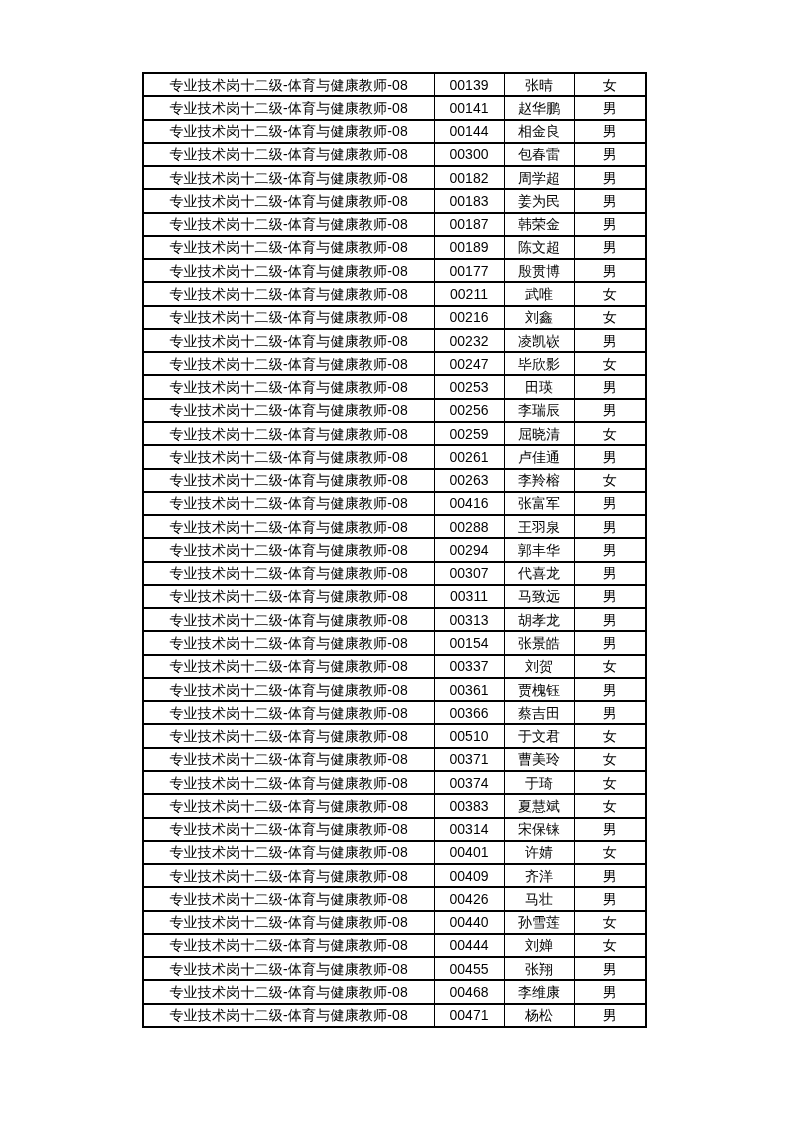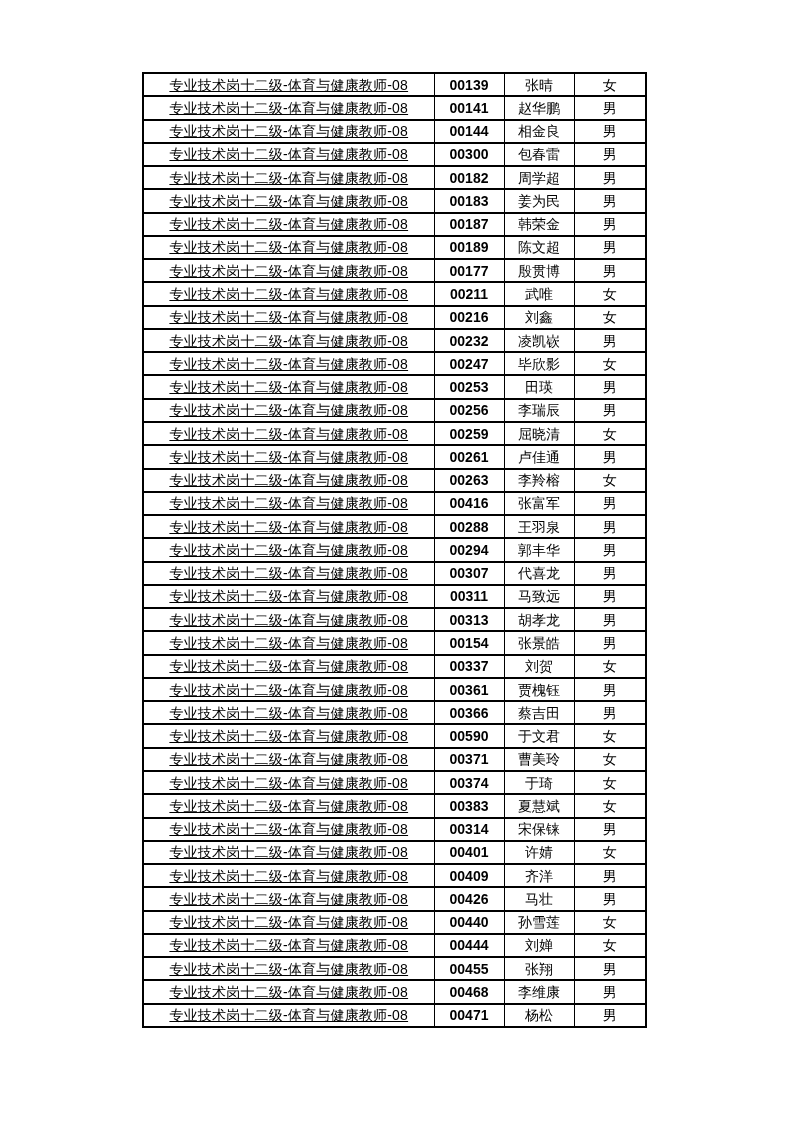--- a/index.html
+++ b/index.html
@@ -40,22 +40,22 @@
     border-bottom: 2px solid #000000;
     text-align: center;
     vertical-align: middle;
     font-size: 14px;
     line-height: 1;
     padding: 0;
     white-space: nowrap;
     overflow: hidden;
     color: #000000;
   }
-  td.position-cell { letter-spacing: 0.2px; text-decoration: underline; }
-  td.code-cell { font-size: 13.5px; font-weight: bold; }
+  td.position-cell { letter-spacing: 0.2px; }
+  td.code-cell { font-size: 13.5px; }
 </style>
 </head>
 <body>
 
 <div class="page">
   <table class="roster-table">
     <colgroup>
       <col style="width:291px">
       <col style="width:70px">
       <col style="width:70px">
@@ -225,21 +225,21 @@
           <td class="gender-cell">男</td>
         </tr>
         <tr>
           <td class="position-cell">专业技术岗十二级-体育与健康教师-08</td>
           <td class="code-cell">00366</td>
           <td class="name-cell">蔡吉田</td>
           <td class="gender-cell">男</td>
         </tr>
         <tr>
           <td class="position-cell">专业技术岗十二级-体育与健康教师-08</td>
-          <td class="code-cell">00590</td>
+          <td class="code-cell">00510</td>
           <td class="name-cell">于文君</td>
           <td class="gender-cell">女</td>
         </tr>
         <tr>
           <td class="position-cell">专业技术岗十二级-体育与健康教师-08</td>
           <td class="code-cell">00371</td>
           <td class="name-cell">曹美玲</td>
           <td class="gender-cell">女</td>
         </tr>
         <tr>

